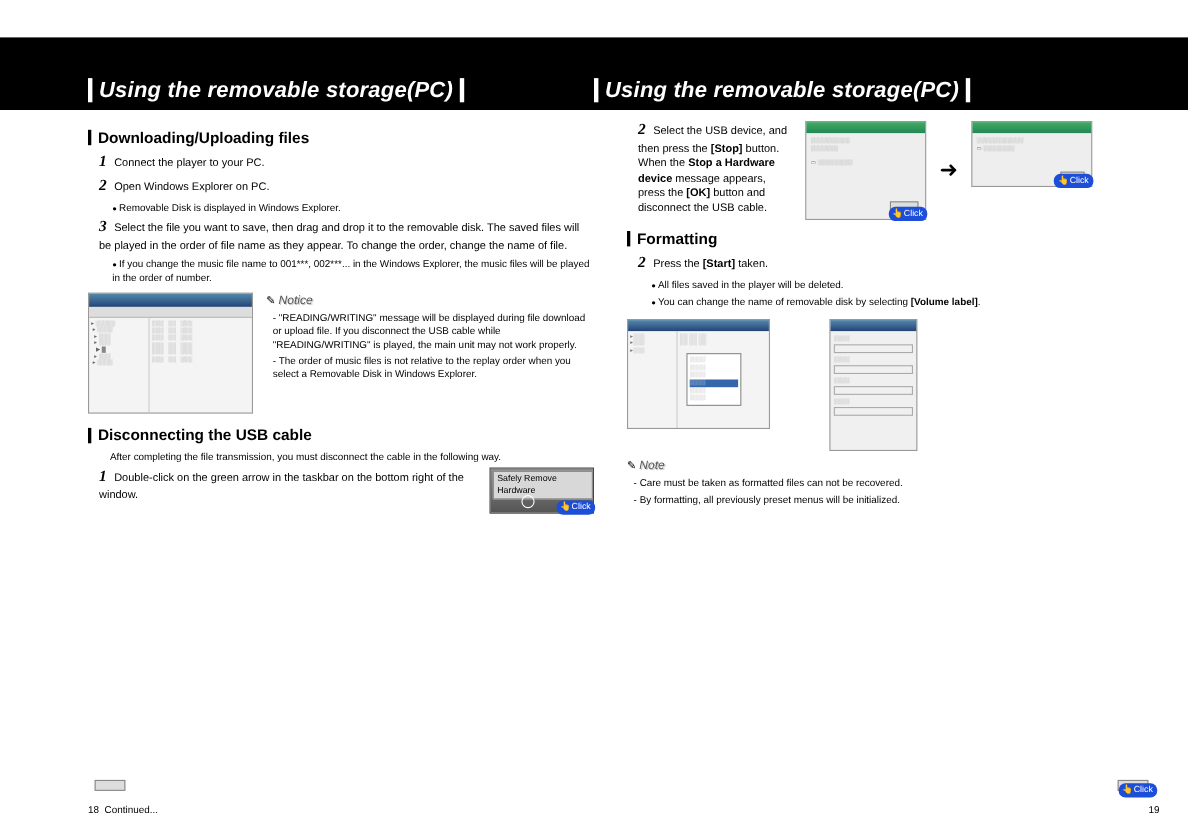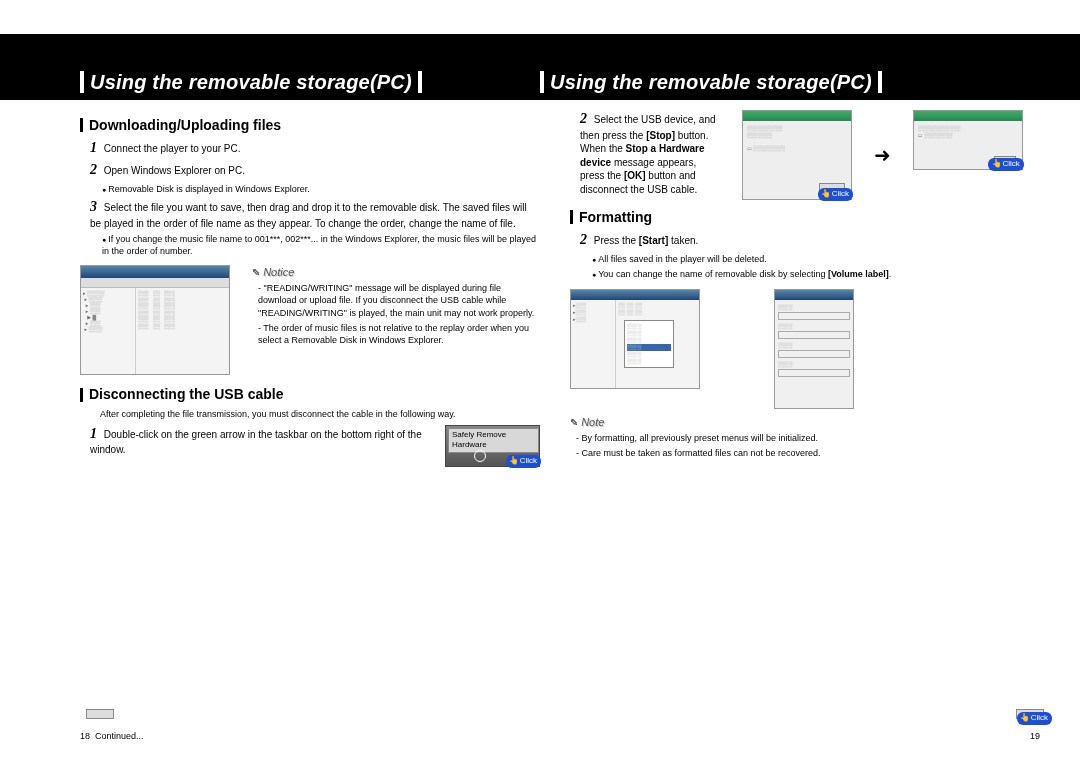--- a/index.html
+++ b/index.html
@@ -20,23 +20,23 @@
   .stepnum { font-family: 'Times New Roman', serif; font-style: italic; font-weight: bold; font-size: 14px; margin-right: 4px; }
   .step { margin-left: 10px; margin-bottom: 3px; }
   .sub-bullet { margin-left: 22px; font-size: 9px; margin-bottom: 3px; }
   .sub-bullet::before { content: "● "; font-size: 7px; }
   .note-label { font-weight: normal; font-style: italic; font-size: 11px; color: #555; text-shadow: 1px 1px 0 #ccc; margin-bottom: 2px; display: inline-block; }
   .note-item { font-size: 9px; margin-left: 6px; margin-bottom: 3px; }
   .note-item::before { content: "- "; }
   .click-badge { position: absolute; bottom: -2px; right: -2px; background: #1d4ed8; color: #fff; font-size: 8px; padding: 1px 4px; border-radius: 6px; }
   .pagenum { position: absolute; bottom: 22px; font-size: 9px; }
   .pagenum-left { left: 80px; }
-  .pagenum-right { right: 40px; }
+  .pagenum-right { right: 26px; }
   .continued { font-weight: normal; font-size: 9px; }
-  .two-col-row { display: flex; align-items: flex-start; gap: 22px; }
+  .two-col-row { display: flex; align-items: flex-start; gap: 12px; }
   .arrow { font-size: 20px; color: #000; align-self: center; }
   .fine { font-size: 9px; }
   .mb4 { margin-bottom: 4px; }
   .mb8 { margin-bottom: 8px; }
   .ml20 { margin-left: 20px; }
   .safely { background:#d8d8d8; border:1px solid #888; font-size:8px; padding:1px 3px; display:inline-block; }
   .taskbar-fig { width:95px; height:42px; background: linear-gradient(#888,#555); position: relative; border:1px solid #444; }
   .dialog-fig { background:#eee; border:1px solid #999; position:relative; }
   .dlg-title { background: linear-gradient(#4a6, #285); height:10px; }
   .explorer-fig { width:150px; height:110px; background:#f4f4f4; border:1px solid #999; }
@@ -191,22 +191,22 @@
             ░░░░<br><div style="border:1px solid #aaa;height:8px;"></div>
           </div>
           <div style="position:absolute;bottom:4px;left:6px;width:28px;height:10px;border:1px solid #888;background:#ddd;"></div>
           <div style="position:absolute;bottom:4px;right:6px;width:28px;height:10px;border:1px solid #888;background:#ddd;"></div>
           <div class="click-badge">👆<span>Click</span></div>
         </div>
       </div>
 
       <div style="margin-top:6px;">
         <div>✎ <span class="note-label">Note</span></div>
+        <div class="note-item">Care must be taken as formatted files can not be recovered.</div>
         <div class="note-item">By formatting, all previously preset menus will be initialized.</div>
-        <div class="note-item">Care must be taken as formatted files can not be recovered.</div>
       </div>
     </div>
   </div>
 
   <div class="pagenum pagenum-left">
     <span>18</span>&nbsp;&nbsp;<span class="continued">Continued...</span>
   </div>
   <div class="pagenum pagenum-right">19</div>
 </div>
 

